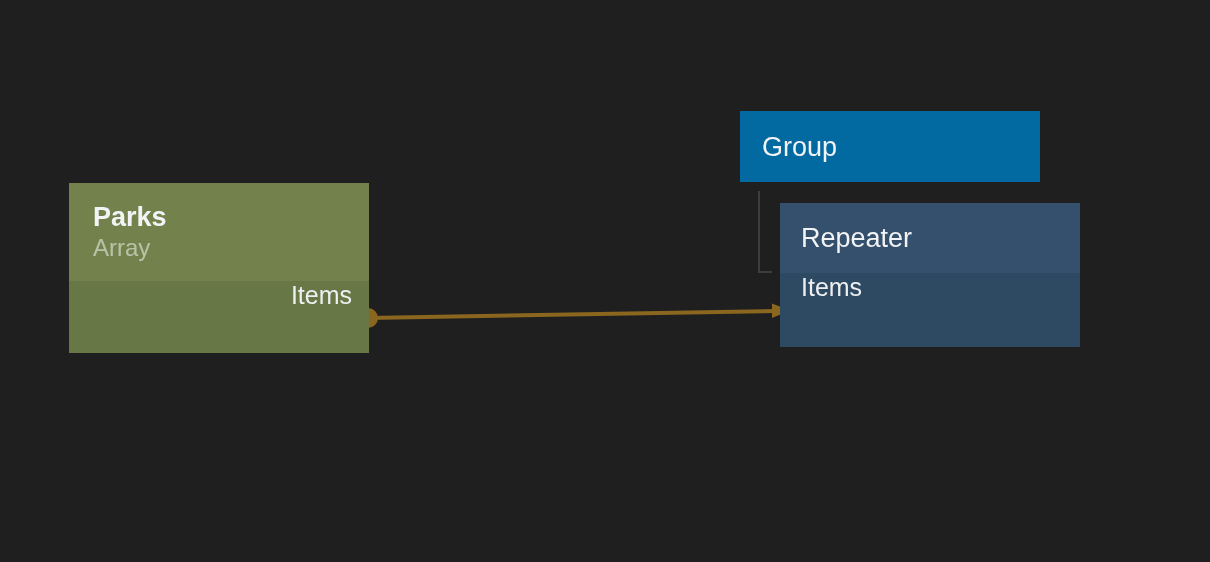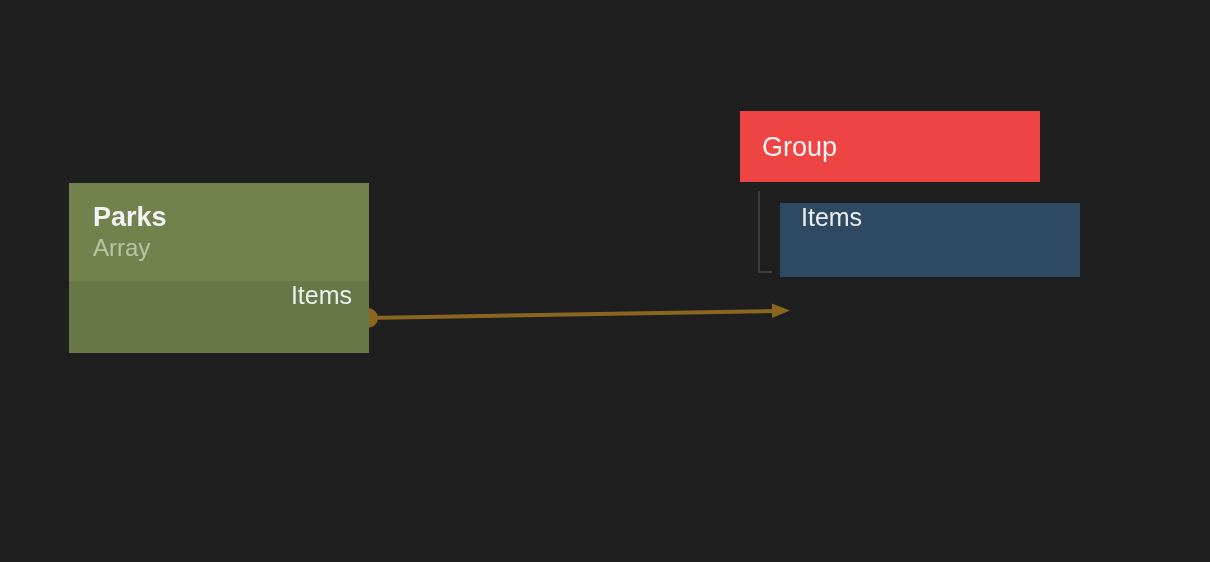--- a/index.html
+++ b/index.html
@@ -68,21 +68,21 @@
     height: 72px;
     background: #687746;
     justify-content: flex-end;
     padding-right: 17px;
   }
 
   
   .node-group { left: 740px; top: 111px; width: 300px; height: 71px; }
   .node-group .node-header {
     height: 71px;
-    background: #ef4444;
+    background: #0369a1;
     padding-left: 22px;
   }
 
   
   .node-repeater { left: 780px; top: 203px; width: 300px; height: 144px; }
   .node-repeater .node-header {
     height: 70px;
     background: #35506c;
     padding-left: 21px;
   }
@@ -118,18 +118,21 @@
     </div>
   </div>
 
   <div class="node node-group">
     <div class="node-header">
       <div class="node-title">Group</div>
     </div>
   </div>
 
   <div class="node node-repeater">
+    <div class="node-header">
+      <div class="node-title">Repeater</div>
+    </div>
     <div class="port-row">
       <div class="port-label">Items</div>
     </div>
   </div>
 
 </div>
 
 </body></html>

